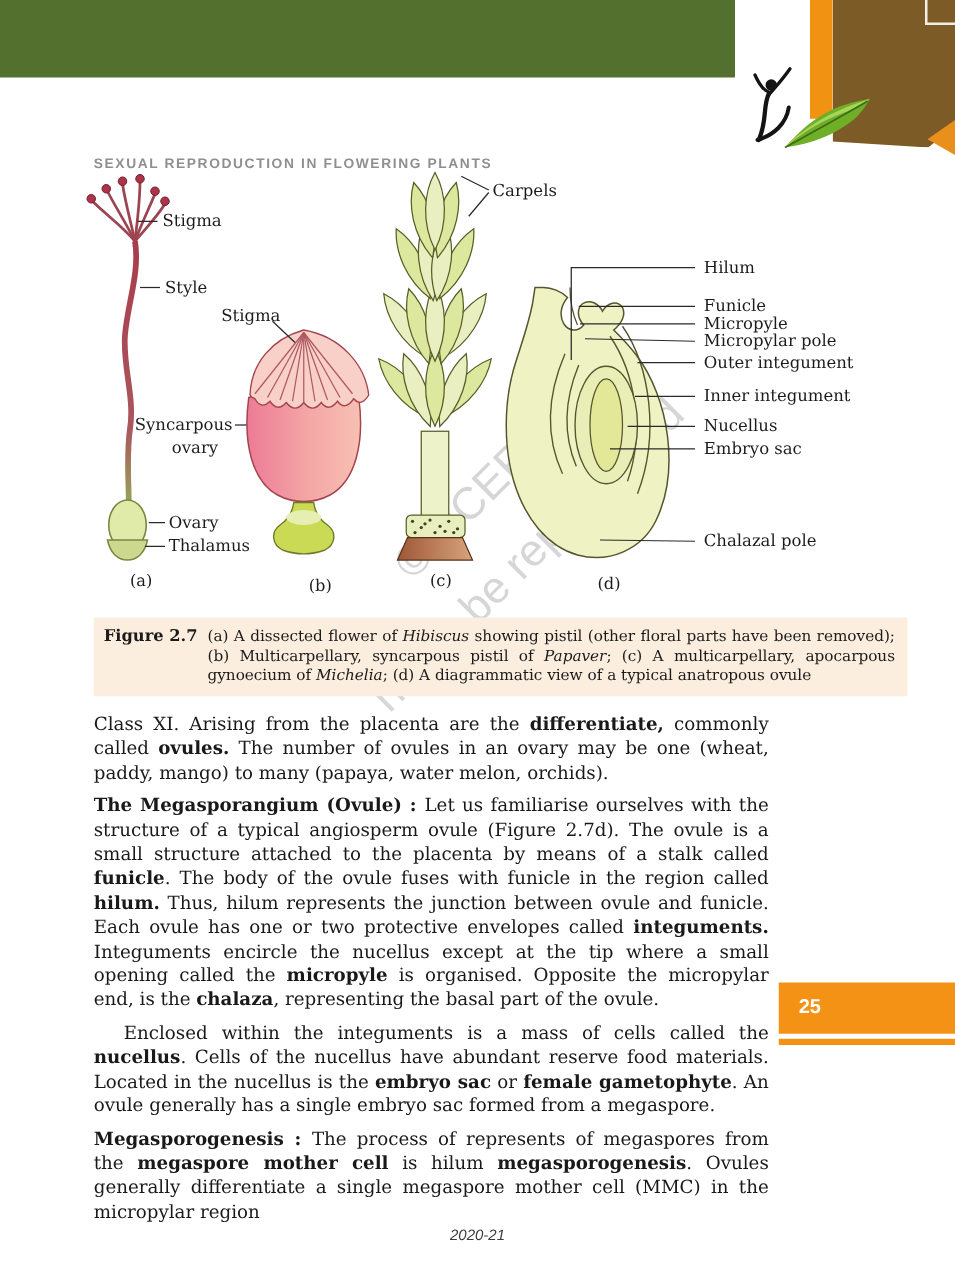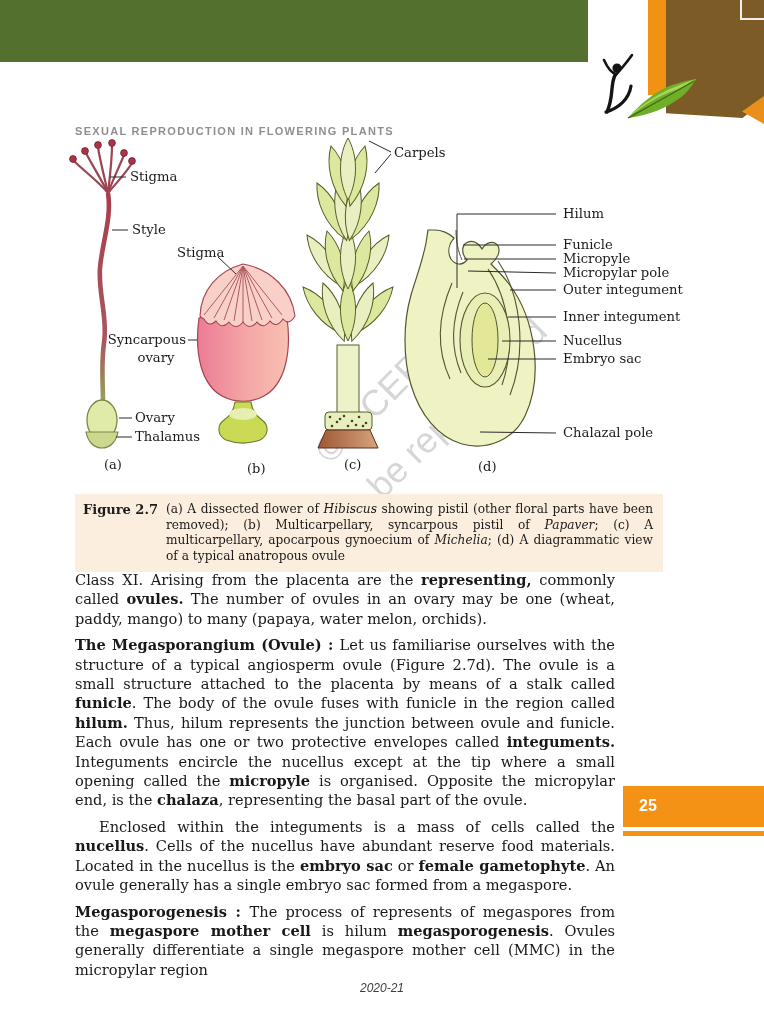--- a/index.html
+++ b/index.html
@@ -19,21 +19,21 @@
   .logo{position:absolute;left:592px;top:52px;width:115px;height:72px;}
   
   .watermark{position:absolute;left:140px;top:360px;width:520px;transform:rotate(-45deg);
        text-align:center;color:#9a9a9a;opacity:.40;font-family:"Liberation Sans",sans-serif;
        font-size:36px;line-height:62px;pointer-events:none;}
   
   .figure-art{position:absolute;left:60px;top:133px;width:645px;height:352px;}
   .figure-art svg text{font-family:"DejaVu Serif",serif;font-size:13.2px;fill:#1b1b1b;}
   .figure-art svg text.tag{font-size:13px;}
   
-  .caption-box{position:absolute;left:75px;top:494px;width:588px;background:#fbeede;
+  .caption-box{position:absolute;left:75px;top:494px;width:651px;background:#fbeede;
        padding:8px 10px 8px 8px;box-sizing:border-box;display:flex;}
   .caption-label{font-weight:bold;font-size:13px;white-space:nowrap;margin-right:8px;color:#1b1b1b;}
   .caption-text{font-size:12.2px;line-height:15.5px;text-align:justify;color:#1b1b1b;flex:1;}
   
   .body-text{position:absolute;left:75px;top:570px;width:540px;font-size:14.6px;
        line-height:19.4px;color:#191919;text-align:justify;}
   .body-text p{margin:0 0 7px 0;}
   .body-text p.indent{text-indent:24px;}
   .b{font-weight:bold;}
   .i{font-style:italic;}
@@ -235,21 +235,21 @@
   </g>
 </svg>
 </div>
 
 <div class="caption-box">
   <div class="caption-label">Figure 2.7</div>
   <div class="caption-text"><span>(a) A dissected flower of </span><span class="i">Hibiscus</span><span> showing pistil (other floral parts have been removed); (b) Multicarpellary, syncarpous pistil of </span><span class="i">Papaver</span><span>; (c) A multicarpellary, apocarpous gynoecium of </span><span class="i">Michelia</span><span>; (d) A diagrammatic view of a typical anatropous ovule</span></div>
 </div>
 
 <div class="body-text">
-  <p><span>Class XI.  Arising from the placenta are the </span><span class="b">representing,</span><span> commonly called </span><span class="b">ovules.</span><span>  The number of ovules in an ovary may be one (wheat, paddy, mango) to many (papaya, water melon, orchids).</span></p>
+  <p><span>Class XI.  Arising from the placenta are the </span><span class="b">differentiate,</span><span> commonly called </span><span class="b">ovules.</span><span>  The number of ovules in an ovary may be one (wheat, paddy, mango) to many (papaya, water melon, orchids).</span></p>
   <p><span class="b">The Megasporangium (Ovule) : </span><span>Let us familiarise ourselves with the structure of a typical angiosperm ovule (Figure 2.7d). The ovule is a small structure attached to the placenta by means of a stalk called </span><span class="b">funicle</span><span>. The body of the ovule fuses with funicle in the region called </span><span class="b">hilum.</span><span> Thus, hilum represents the junction between ovule and funicle. Each ovule has one or two protective envelopes called </span><span class="b">integuments.</span><span> Integuments encircle the nucellus except at the tip where a small opening called the </span><span class="b">micropyle</span><span> is organised. Opposite the micropylar end, is the </span><span class="b">chalaza</span><span>, representing the basal part of the ovule.</span></p>
   <p class="indent"><span>Enclosed within the integuments is a mass of cells called the </span><span class="b">nucellus</span><span>. Cells of the nucellus have abundant reserve food materials.  Located in the nucellus is the </span><span class="b">embryo sac</span><span> or </span><span class="b">female gametophyte</span><span>. An ovule generally has a single embryo sac formed from a megaspore.</span></p>
   <p><span class="b">Megasporogenesis : </span><span>The process of represents of megaspores from the </span><span class="b">megaspore mother cell</span><span> is hilum </span><span class="b">megasporogenesis</span><span>. Ovules generally differentiate a single megaspore mother cell (MMC) in the micropylar region</span></p>
 </div>
 
 <div class="page-box">
   <div class="page-num">25</div>
 </div>
 <div class="page-strip"></div>
 

